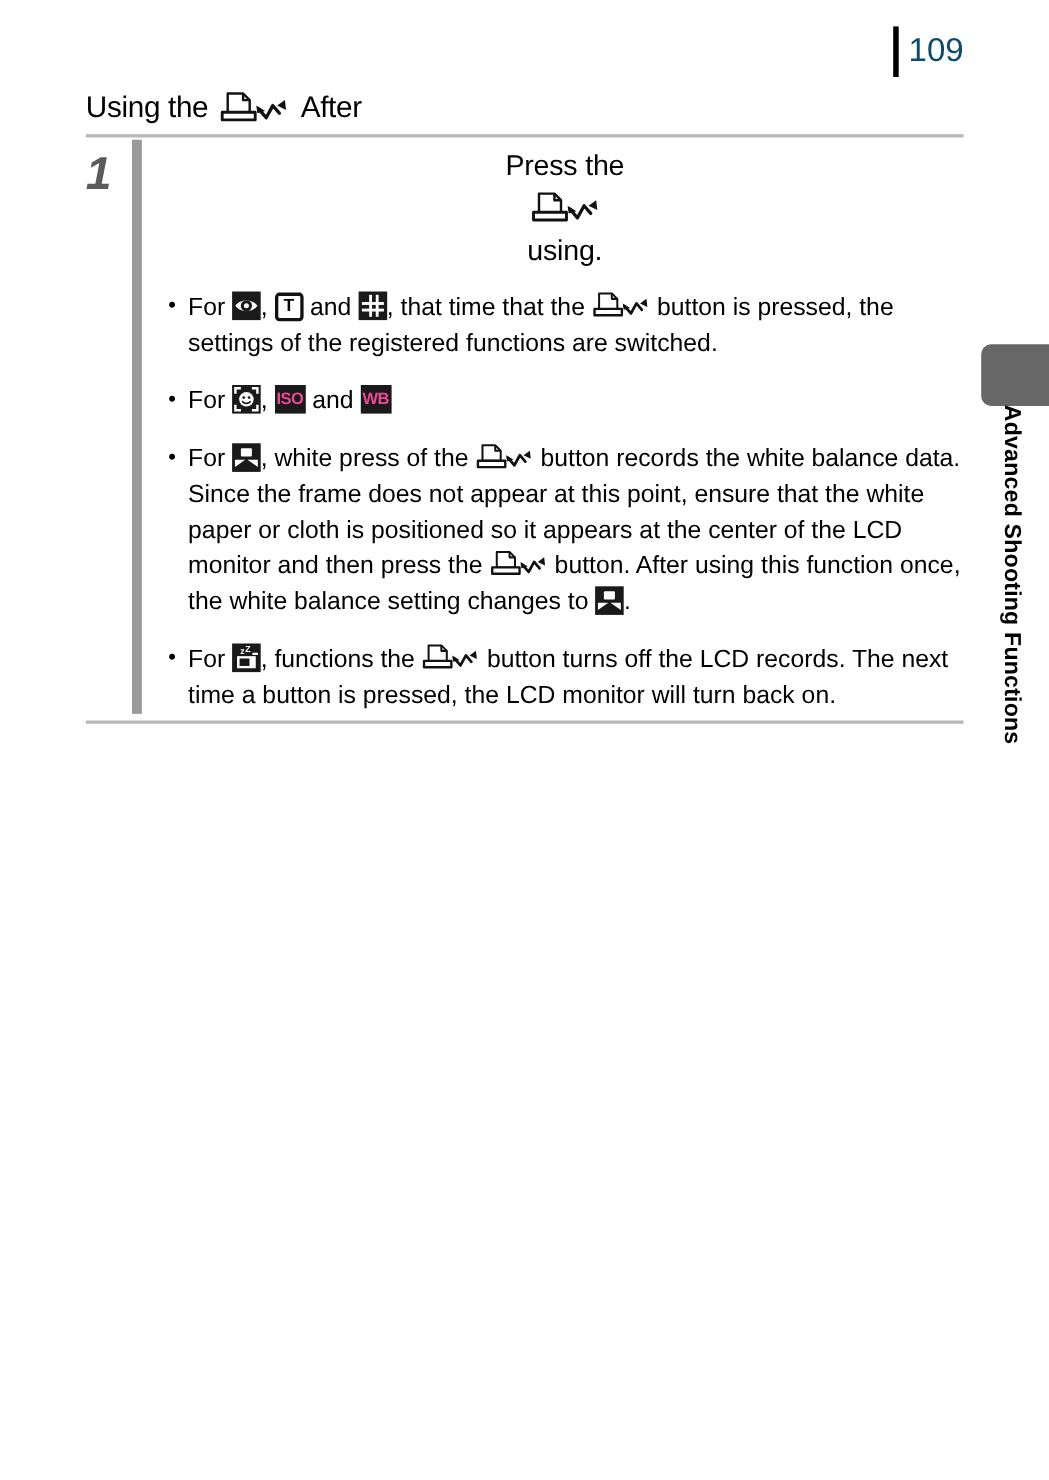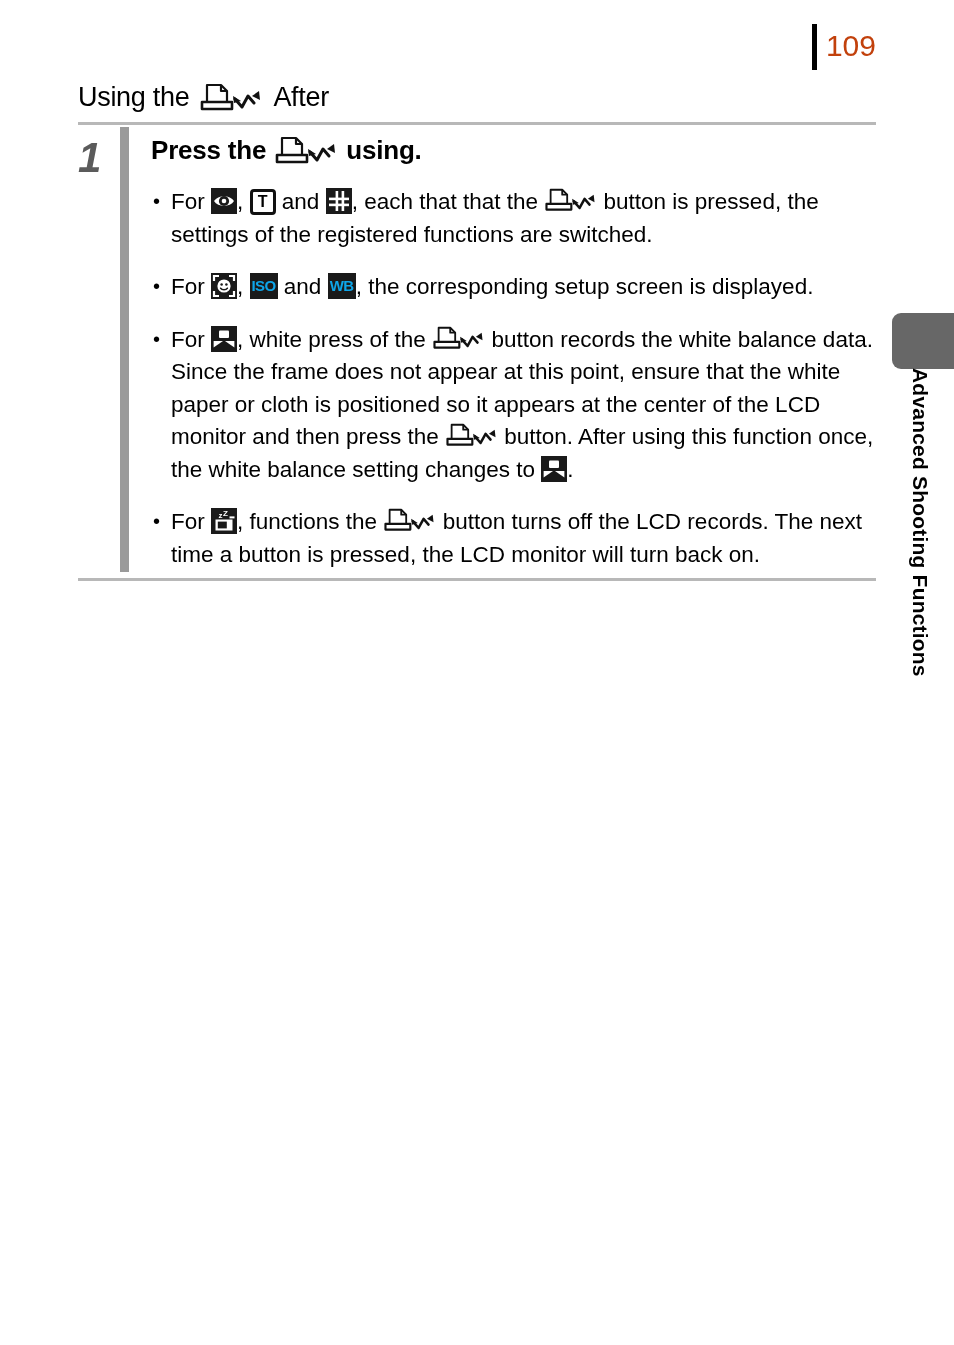--- a/index.html
+++ b/index.html
@@ -27,21 +27,21 @@
   .page-rule {
     width: 5px;
     height: 46px;
     background: #000;
     margin-right: 9px;
   }
   .page-num {
     font-size: 30px;
     line-height: 44px;
     letter-spacing: 0px;
-    color: #c2410c;
+    color: #0c4a6e;
   }
 
   
   .section-title {
     position: absolute;
     left: 78px;
     top: 82px;
     font-size: 27px;
     font-weight: normal;
     letter-spacing: -0.3px;
@@ -85,27 +85,28 @@
     flex: 0 0 9px;
     background: #9a9a9a;
     margin-right: 22px;
   }
   .step-content {
     flex: 1 1 auto;
     padding-top: 8px;
   }
   .step-heading {
     font-size: 26px;
-    font-weight: bold;
+    font-weight: normal;
     letter-spacing: -0.2px;
     display: flex;
     align-items: center;
     gap: 8px;
     margin-bottom: 4px;
     white-space: nowrap;
+    flex-direction: column;
   }
 
   ul.bullets {
     list-style: none;
     margin: 0;
     padding: 0;
   }
   ul.bullets > li {
     position: relative;
     padding-left: 20px;
@@ -171,21 +172,21 @@
     transform: translateY(-50%);
     text-align: center;
     font-size: 16px;
     font-weight: bold;
     line-height: 1;
     font-family: "Liberation Sans", sans-serif;
   }
 
   
   .badge-text {
-    color: #0ea5e9;
+    color: #ec4899;
     font-size: 15px;
     font-weight: bold;
     line-height: 26px;
     text-align: center;
     letter-spacing: -0.5px;
     font-family: "Liberation Sans", sans-serif;
   }
   .badge.wide { width: 28px; }
 
   
@@ -272,21 +273,21 @@
           </span><span class="li-text">,</span>
           <span class="icon-tele"><span>T</span></span>
           <span class="li-text">and</span>
           <span class="badge">
             <svg viewBox="0 0 26 26" width="26" height="26" aria-hidden="true">
               <rect x="9.6" y="3" width="2.6" height="20" fill="#fff"></rect>
               <rect x="15.6" y="3" width="2.6" height="20" fill="#fff"></rect>
               <rect x="3" y="9.6" width="20" height="2.6" fill="#fff"></rect>
               <rect x="3" y="15.6" width="20" height="2.6" fill="#fff"></rect>
             </svg>
-          </span><span class="li-text">, each that that the</span>
+          </span><span class="li-text">, that time that the</span>
           <span class="icn icon-print-share ips-sm">
             <svg viewBox="0 0 64 30" width="53" height="25" aria-hidden="true">
               <path d="M8 2 h14 l6 6 v11 h-20 z" fill="#fff" stroke="#111" stroke-width="2.2" stroke-linejoin="round"></path>
               <path d="M22 2 v6 h6" fill="none" stroke="#111" stroke-width="2.2" stroke-linejoin="round"></path>
               <path d="M3 19 h30 v7 h-30 z" fill="#fff" stroke="#111" stroke-width="2.6" stroke-linejoin="round"></path>
               <path d="M36 16 l7 8 l6 -11 l6 7" fill="none" stroke="#111" stroke-width="3" stroke-linejoin="round" stroke-linecap="round"></path>
               <path d="M34 13 l1 7 l7 -2 z" fill="#111"></path>
               <path d="M60 8 l1 9 l-8 -4 z" fill="#111"></path>
             </svg>
           </span>
@@ -303,21 +304,21 @@
               <circle cx="15.4" cy="11.4" r="1.25" fill="#1a1a1a"></circle>
               <path d="M9.6 15.2 C11 17.2 15 17.2 16.4 15.2" fill="none" stroke="#1a1a1a" stroke-width="1.5" stroke-linecap="round"></path>
             </svg>
           </span><span class="li-text">,</span>
           <span class="badge wide">
             <div class="badge-text">ISO</div>
           </span>
           <span class="li-text">and</span>
           <span class="badge wide">
             <div class="badge-text">WB</div>
-          </span><span class="li-text">, the corresponding setup screen is displayed.</span>
+          </span>
         </li>
 
         <li>
           <span class="li-text">For</span>
           <span class="badge">
             <svg viewBox="0 0 26 26" width="26" height="26" aria-hidden="true">
               <rect x="8" y="4.5" width="10" height="7.5" rx="1" fill="#fff"></rect>
               <path d="M2.6 15 L12 15 L2.6 21.6 Z" fill="#fff"></path>
               <path d="M23.4 15 L14 15 L23.4 21.6 Z" fill="#fff"></path>
             </svg>

